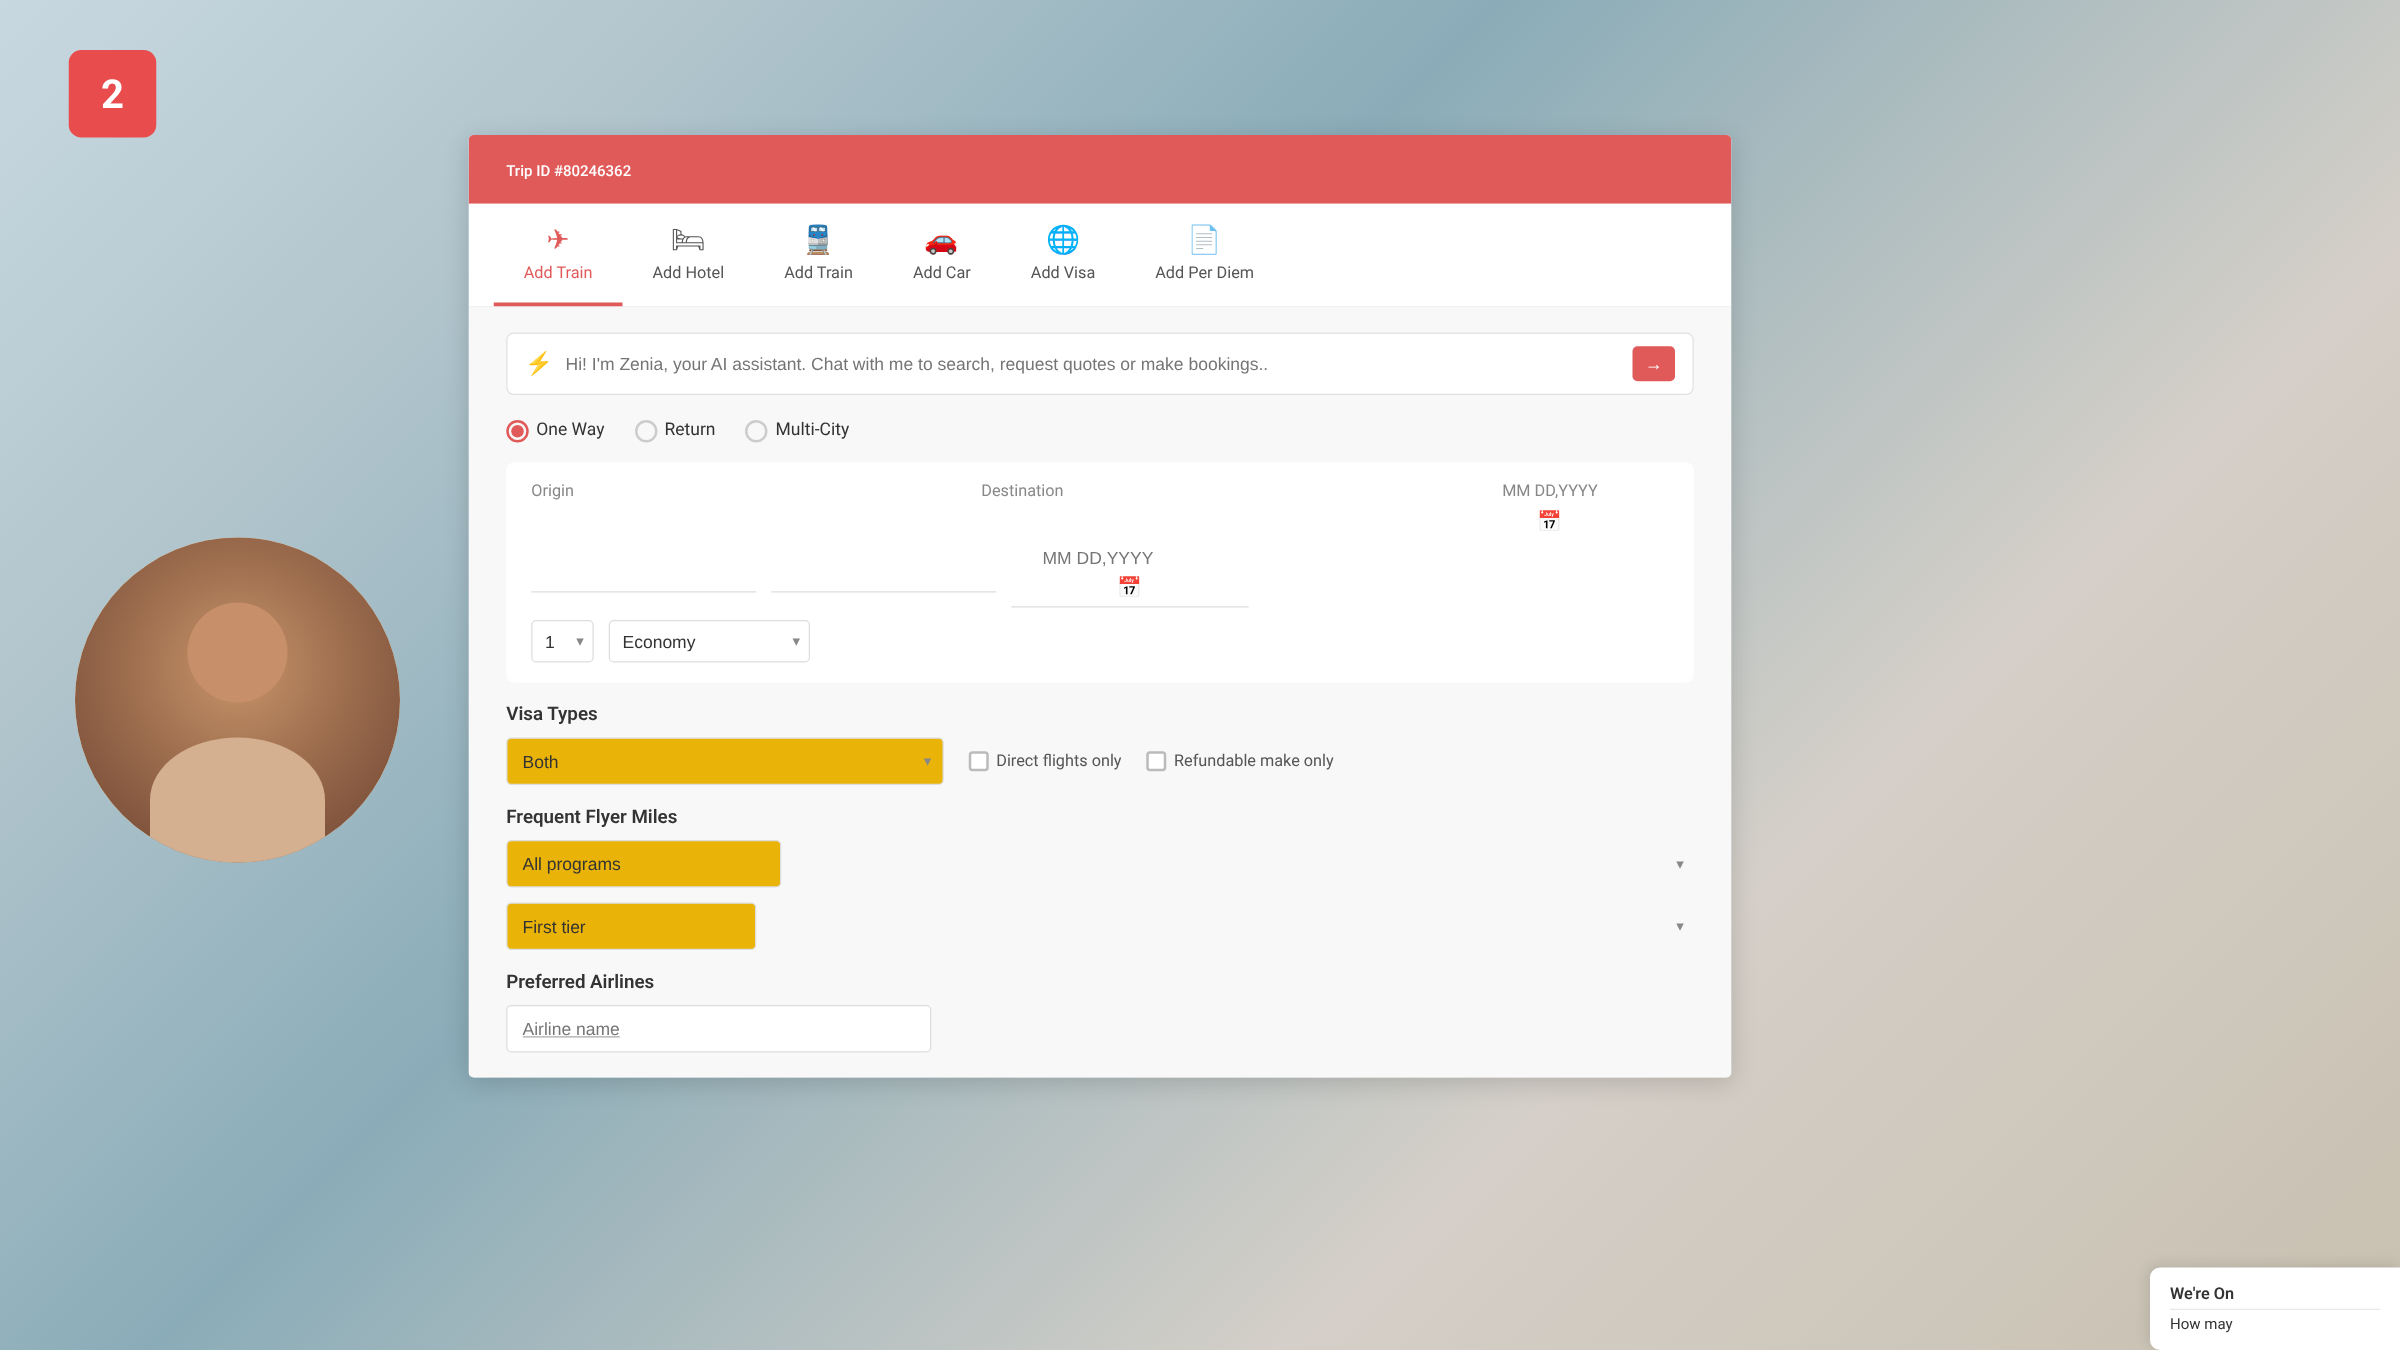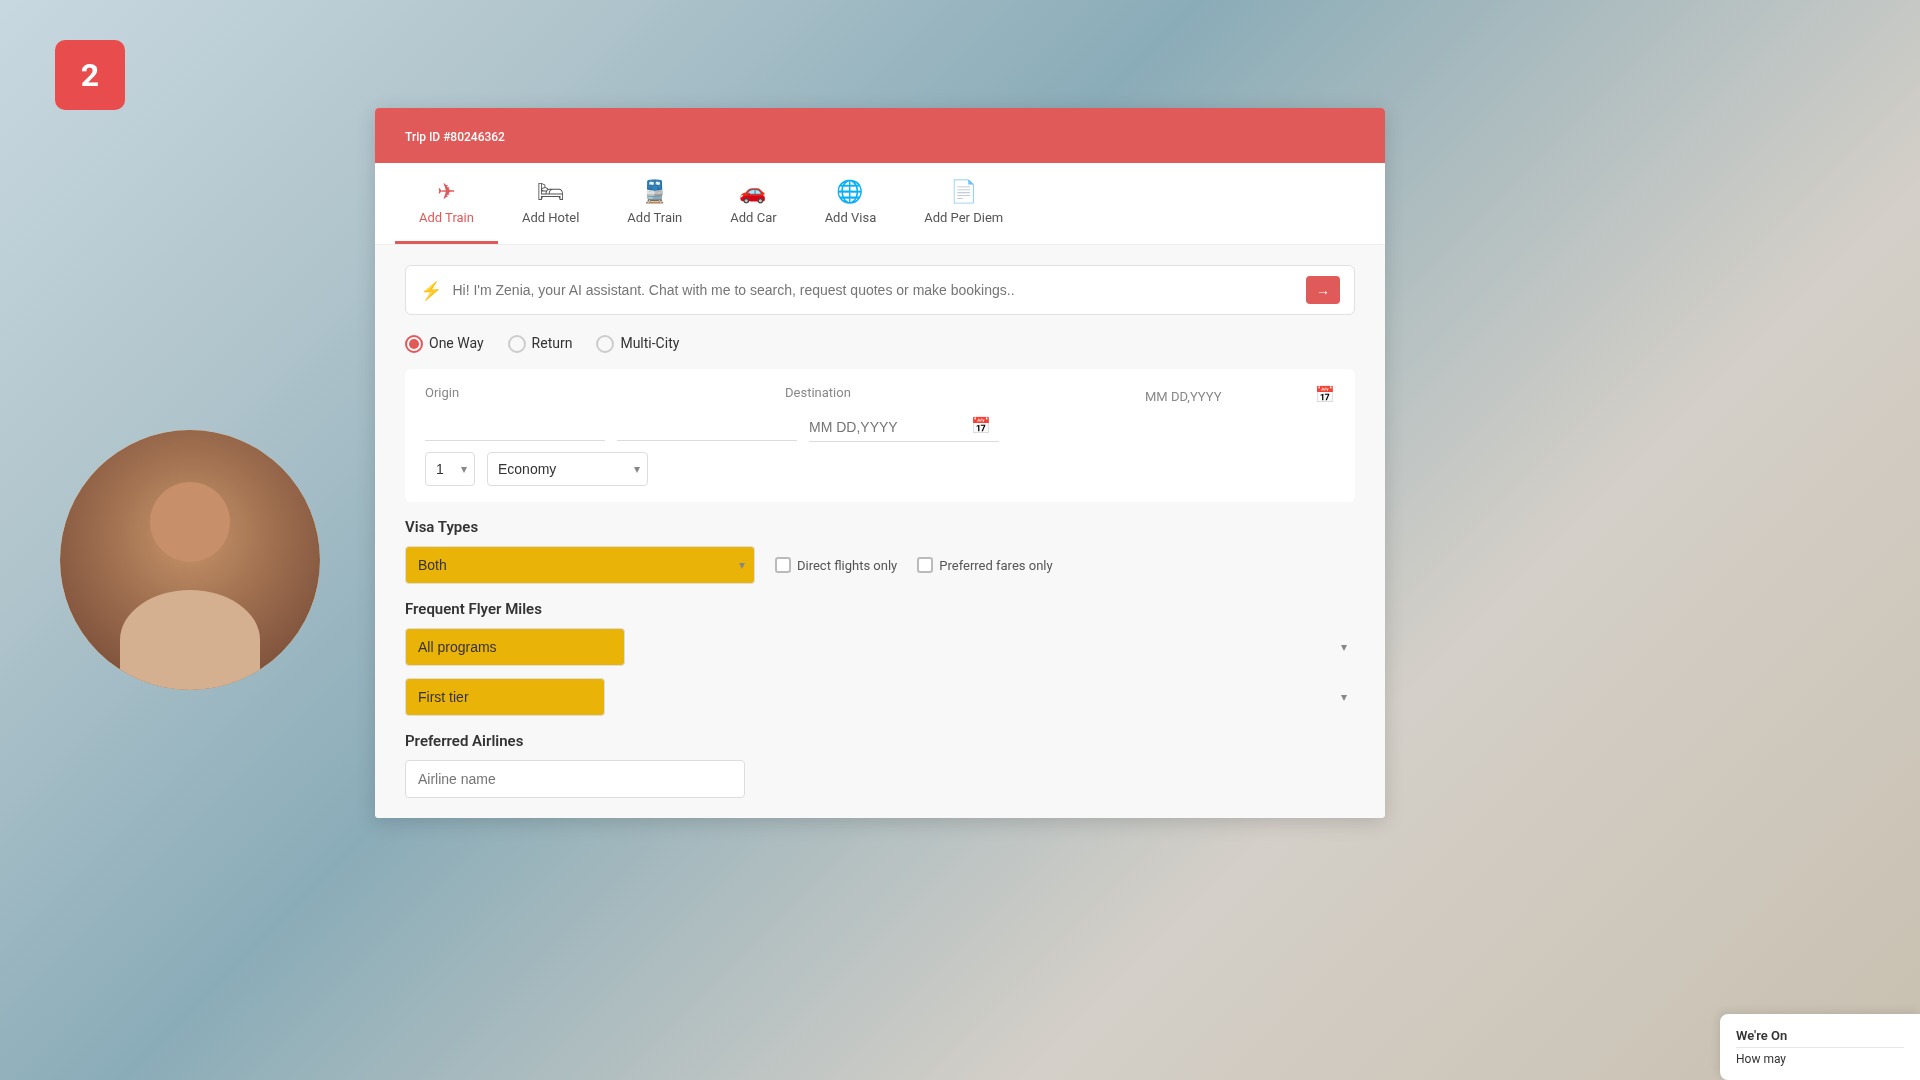--- a/index.html
+++ b/index.html
@@ -325,20 +325,21 @@
 
     
     .airline-input {
       width: 340px;
       border: 1px solid #ddd;
       border-radius: 4px;
       padding: 10px 12px;
       font-size: 14px;
       color: #aaa;
       outline: none;
+      text-decoration: underline;
     }
 
     
     .chat-widget {
       position: absolute;
       right: 0;
       bottom: 0;
       width: 200px;
       background: white;
       border-radius: 8px 0 0 8px;
@@ -391,25 +392,26 @@
       border: none;
       border-bottom: 1px solid #ddd;
       padding: 6px 0;
       font-size: 14px;
       outline: none;
       background: transparent;
       color: #aaa;
     }
     .date-input-wrap {
       display: flex;
-      align-items: flex-end;
-      gap: 22px;
+      align-items: center;
+      gap: 6px;
       width: 190px;
       border-bottom: 1px solid #ddd;
       padding: 6px 0;
+      flex-direction: column;
     }
     .date-input {
       border: none;
       outline: none;
       font-size: 14px;
       background: transparent;
       color: #aaa;
       width: 140px;
     }
   </style>
@@ -537,21 +539,21 @@
             <option>Published</option>
             <option>Private</option>
           </select>
         </div>
         <label class="checkbox-label">
           <span class="checkbox-box"></span>
           <span>Direct flights only</span>
         </label>
         <label class="checkbox-label">
           <span class="checkbox-box"></span>
-          <span>Preferred fares only</span>
+          <span>Refundable make only</span>
         </label>
       </div>
     </div>
 
     <div>
       <div class="section-title">Frequent Flyer Miles</div>
       <div class="frequent-flyer-row">
         <div class="select-wrapper">
           <select class="fare-select" style="width:220px">
             <option>All programs</option>

